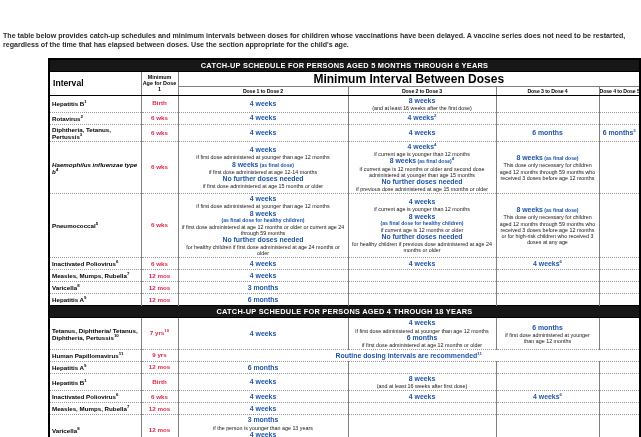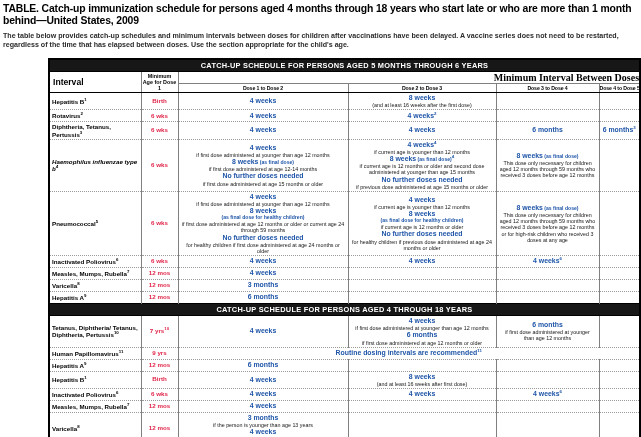--- a/index.html
+++ b/index.html
@@ -19,42 +19,41 @@
   td, th { border-left:1px solid #808080; border-right:1px solid #808080;
     vertical-align:middle; overflow:hidden; }
 
   tr.bar td { background:#171717; color:#fff; font-weight:bold;
     font-size:7.4px; text-align:center; height:12px; letter-spacing:0.25px;
     border-top:1.5px solid #000; border-bottom:1.5px solid #000; }
 
   th { background:#fff; font-weight:bold; }
   .th-vaccine { font-size:8.6px; text-align:left; padding:1px 3px; border-bottom:1.5px solid #000; }
   .th-minage  { font-size:5.4px; text-align:center; line-height:1.15; border-bottom:1.5px solid #000; padding:1px; }
-  .th-group   { font-size:10px; text-align:right; height:10px; border-bottom:1px solid #808080;font-family:Liberation Serif, serif; }
+  .th-group   { font-size:12px; text-align:center; height:10px; border-bottom:1px solid #808080; }
   .th-dose    { font-size:5.2px; text-align:center; height:9px; border-bottom:1.5px solid #000; white-space:nowrap; letter-spacing:-0.1px; }
 
   tr.datarow td { border-top:1px dotted #9a9a9a; }
   td.vac { font-size:6.2px; font-weight:bold; text-align:left;
     padding:1px 2px; line-height:1.15; height:12px; }
   td.vac.it { font-style:italic; }
   td.ma  { font-size:6.2px; font-weight:bold; text-align:center; line-height:1.1; }
   td.dc  { text-align:center; padding:1px 3px; }
 
   .iv  { font-size:6.9px; font-weight:bold; line-height:1.18; }
   .sub { font-size:5.1px; font-weight:bold; line-height:1.15; }
   .c   { color:#161616; font-size:5.35px; font-weight:normal; line-height:1.16; }
   .sfx { font-size:5.1px; }
   sup  { font-size:4.4px; line-height:0; vertical-align:super; }
 </style>
 </head>
 <body>
 
 <div class="page">
-  <div class="title">TABLE. Catch-up immunization schedule for persons aged 4 months through 18 years who start late or who are more than 1 month behind—United States, 2009</div>
-  <div class="subtitle">The table below provides catch-up schedules and minimum intervals between doses for children after vaccinations have been delayed. A vaccine series does not need to be restarted, regardless of the time that has elapsed between doses. Use the section appropriate for the child's age.</div>
+  <div class="subtitle">The table below provides catch-up schedules and minimum intervals between doses for children whose vaccinations have been delayed. A vaccine series does not need to be restarted, regardless of the time that has elapsed between doses. Use the section appropriate for the child's age.</div>
 
   <div class="tblwrap">
     <table>
       <colgroup>
         <col style="width:92px">
           <col style="width:37px">
           <col style="width:170px">
         <col style="width:148px">
           <col style="width:103px">
           <col style="width:41px">

